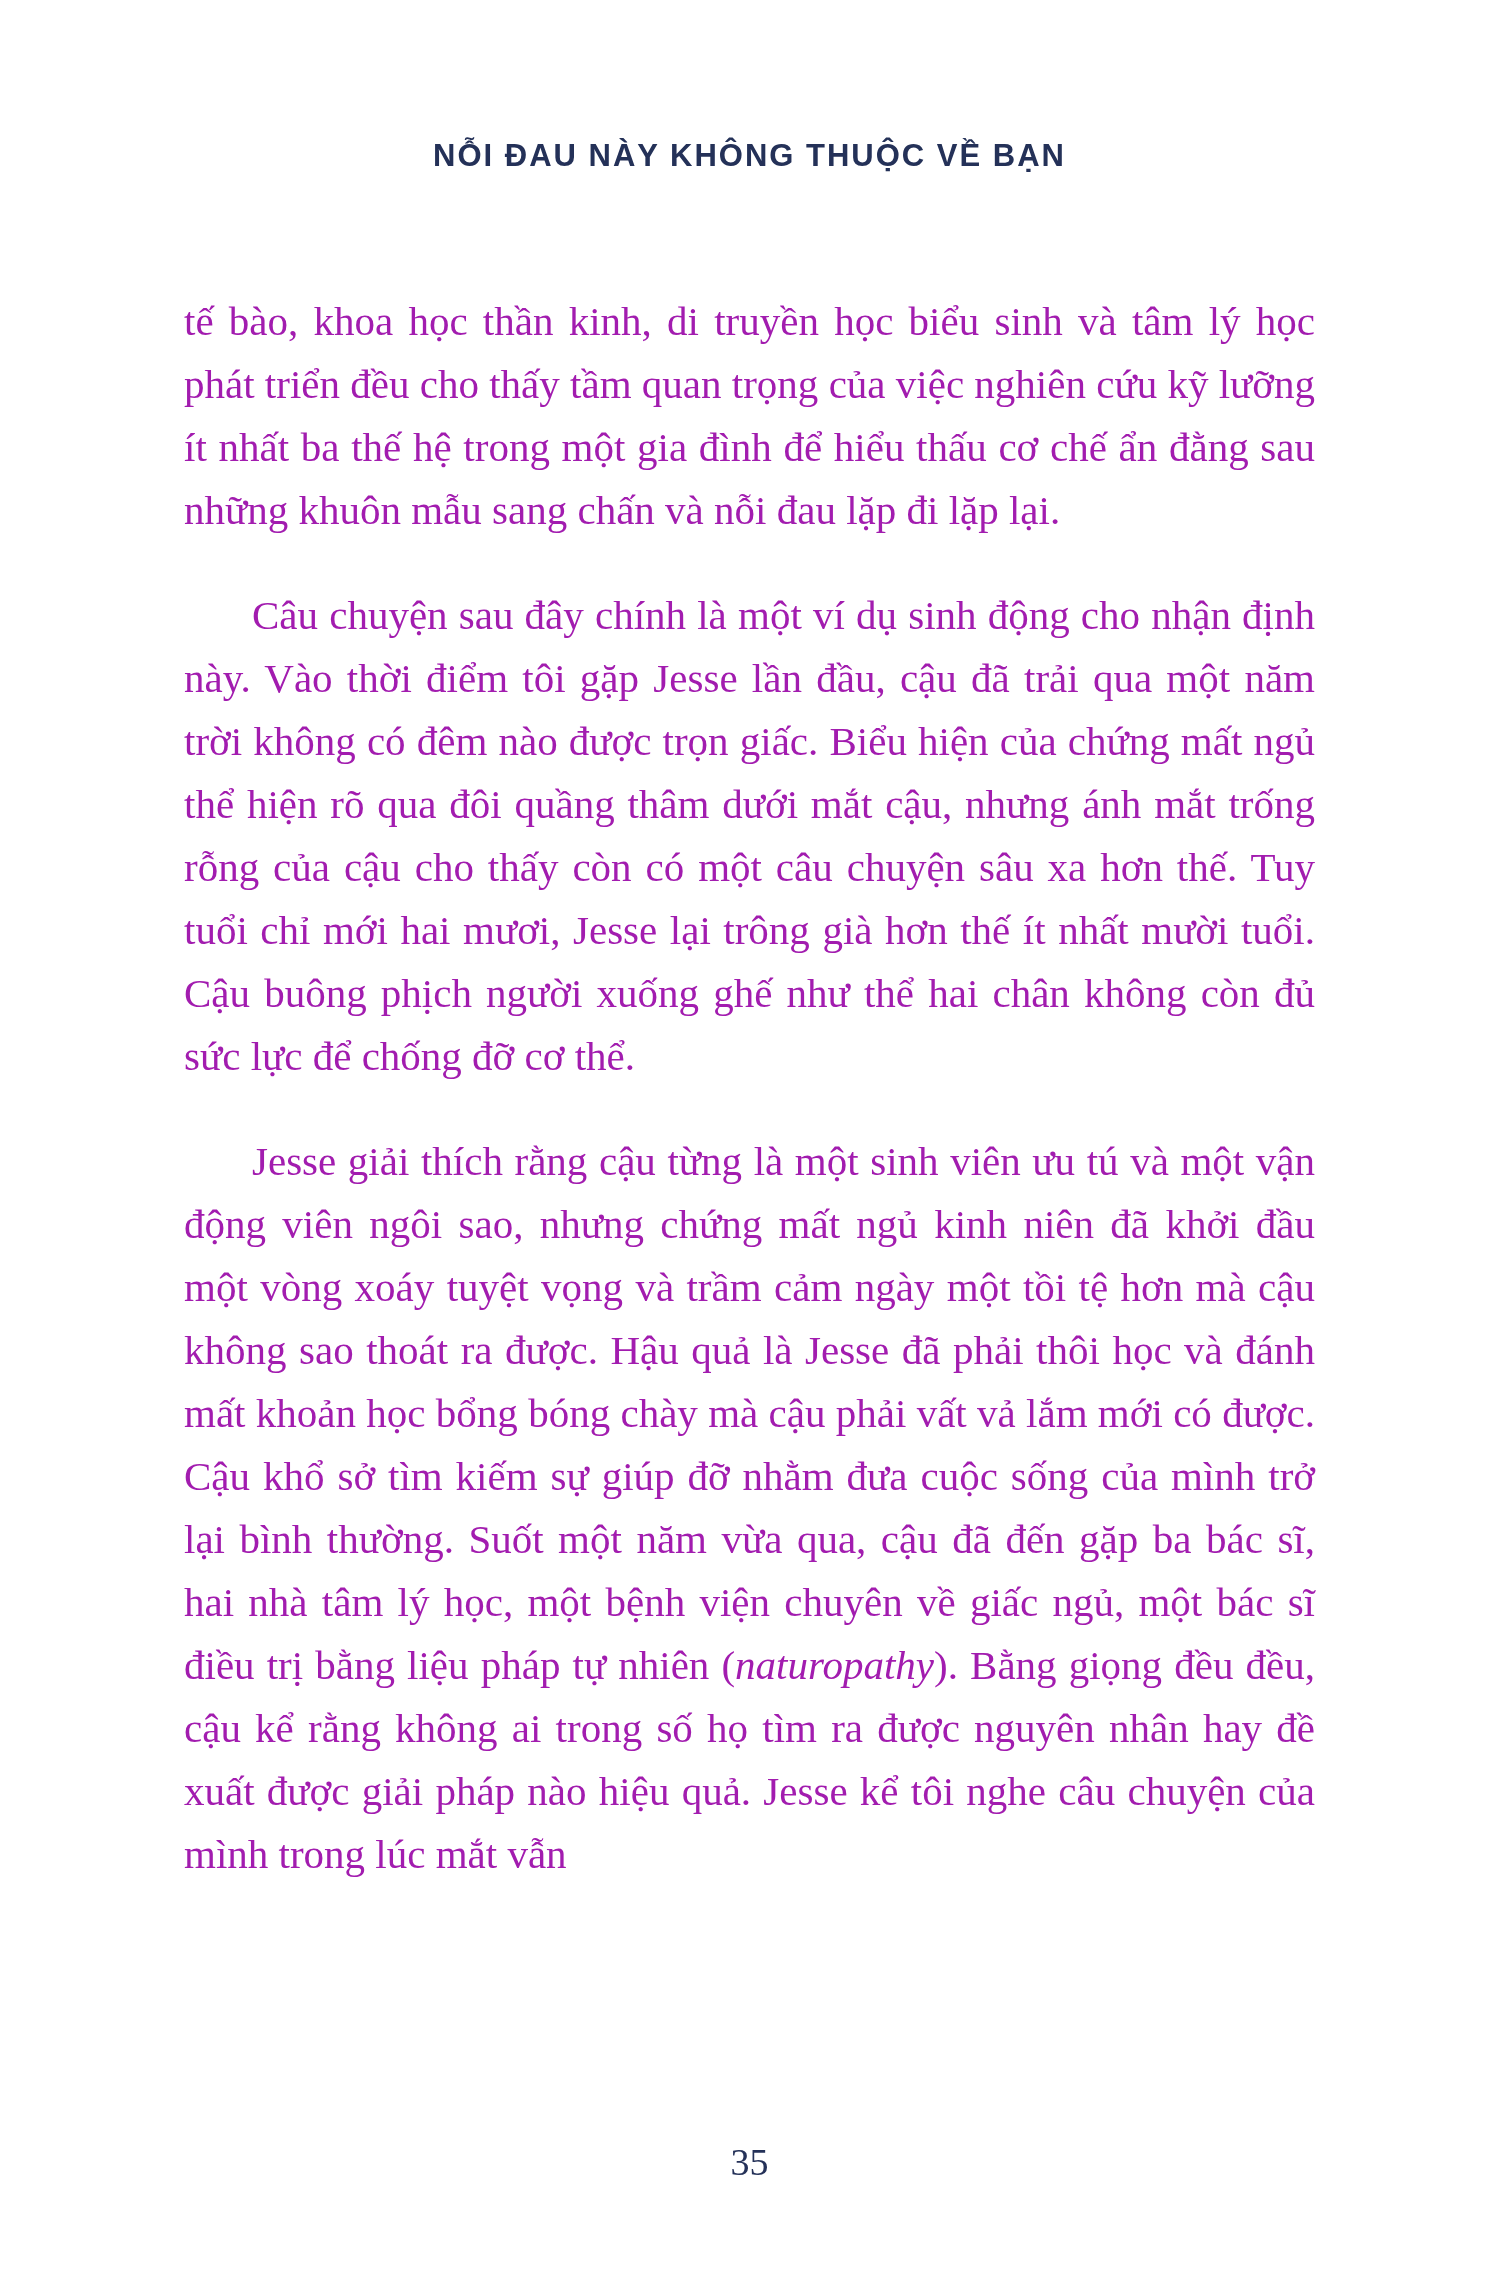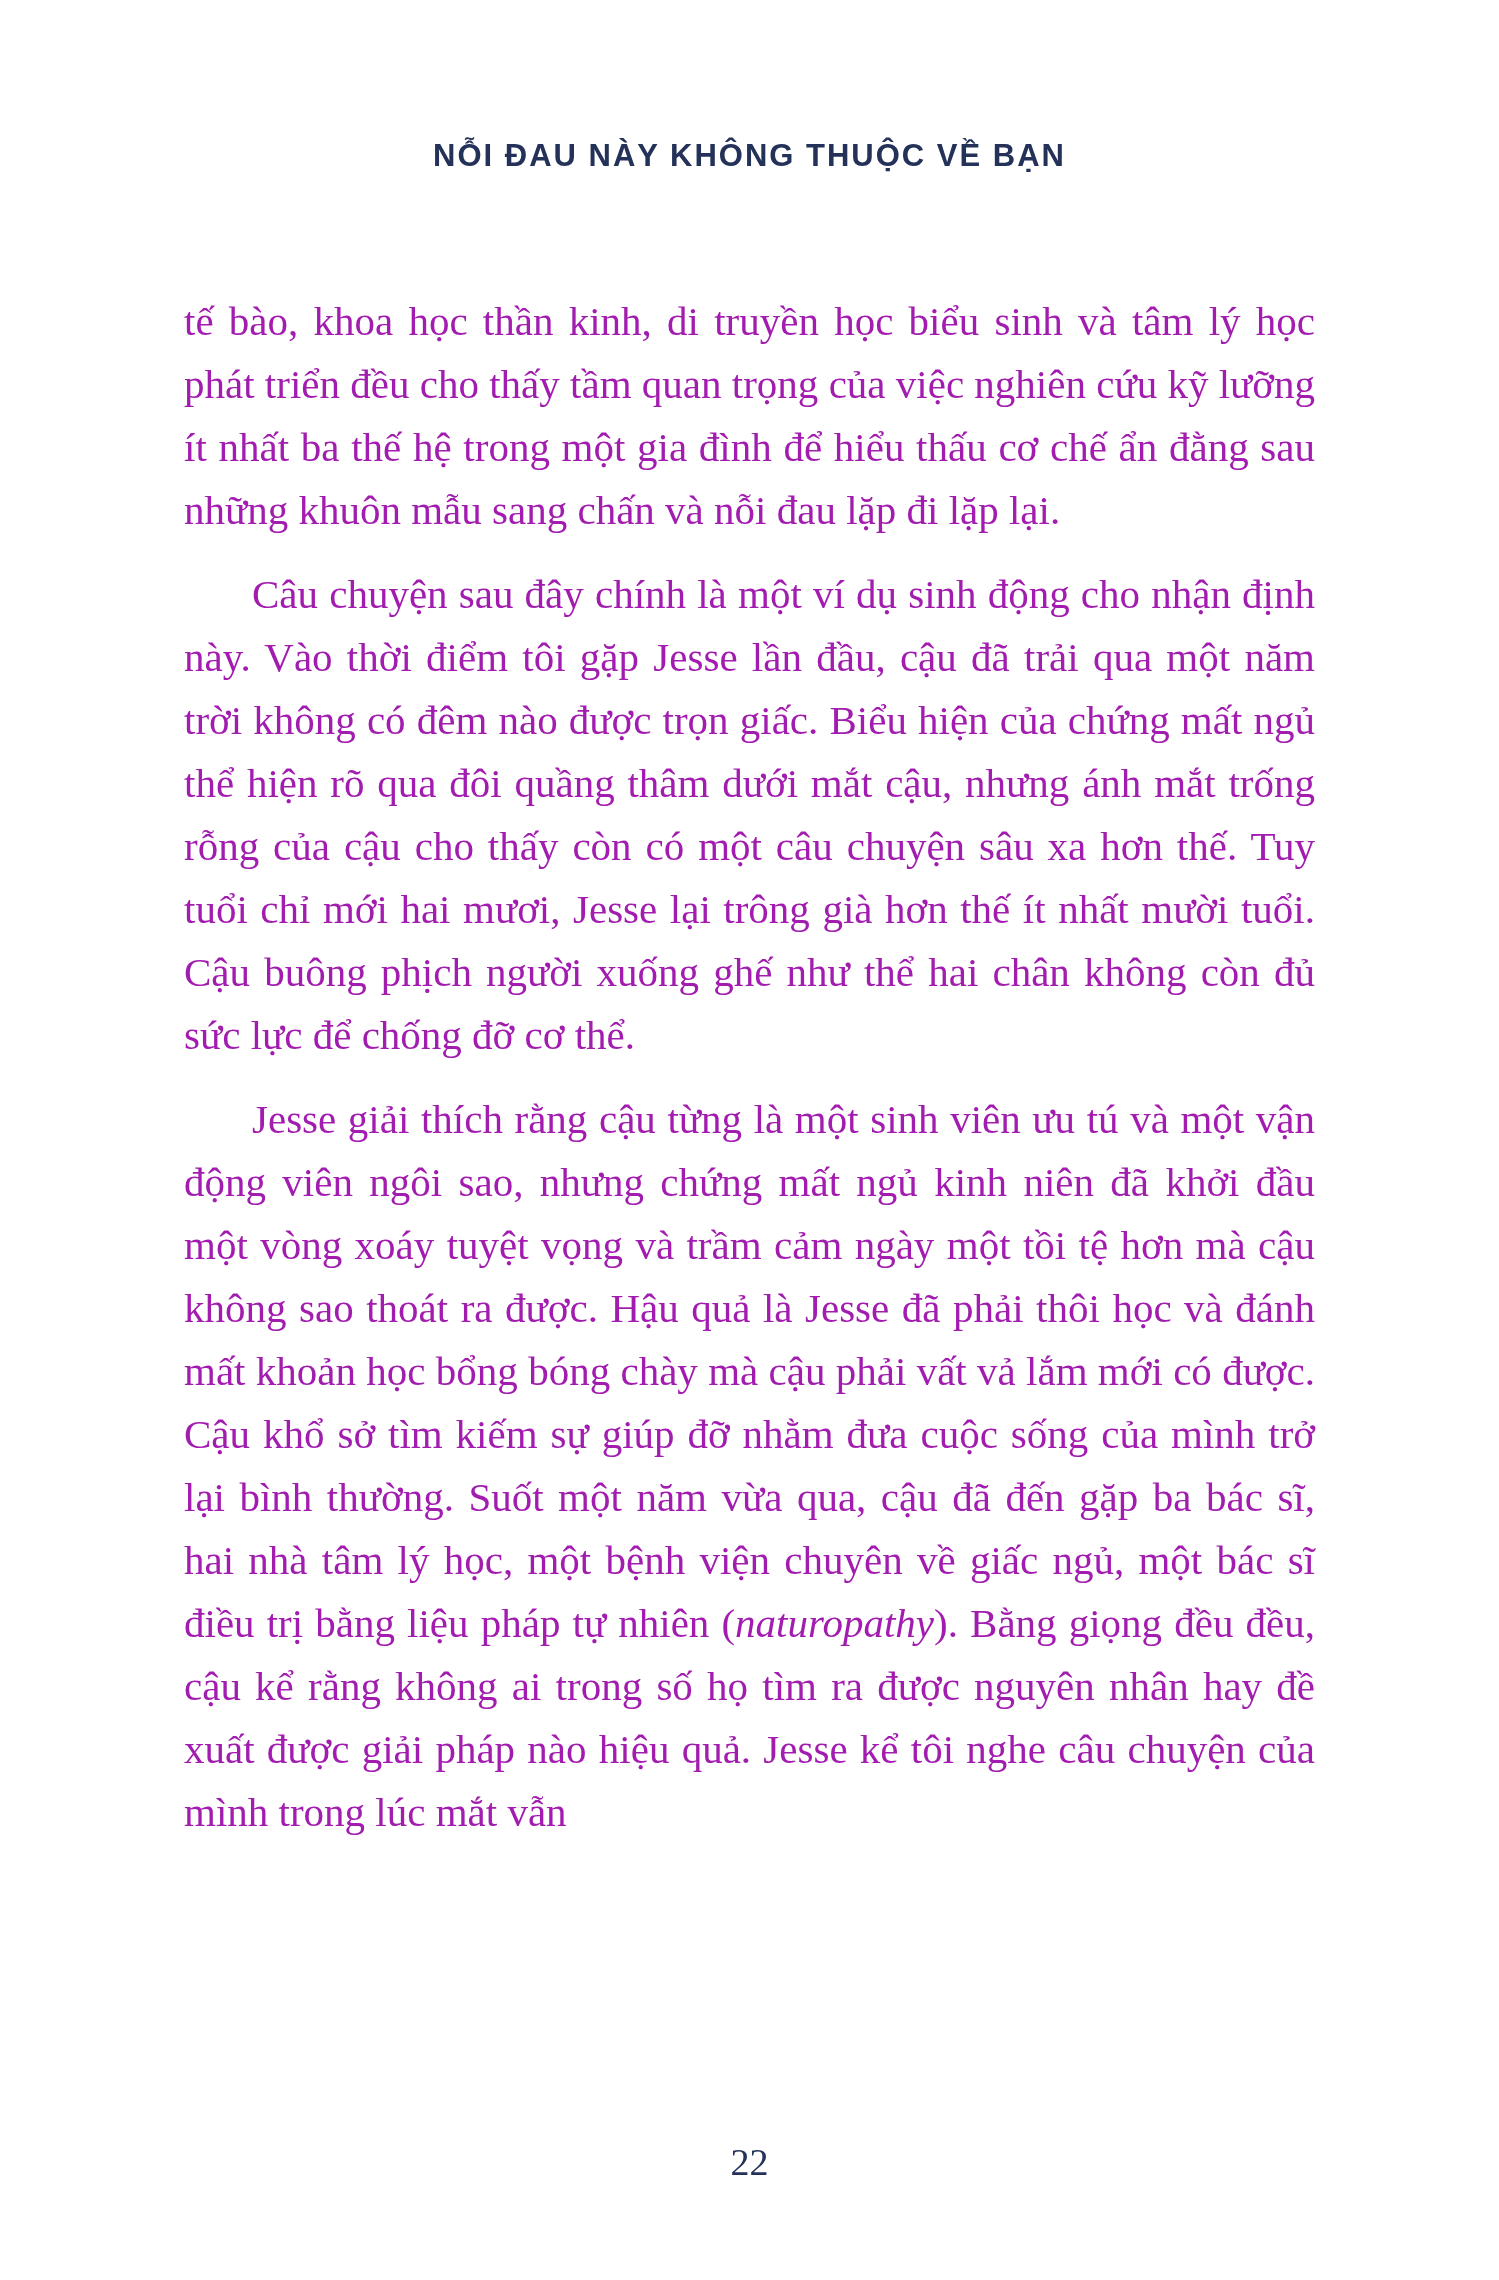--- a/index.html
+++ b/index.html
@@ -32,20 +32,21 @@
     font-size: 41px;
     line-height: 63px;
     color: #a21caf;
     text-align: justify;
   }
   .body-text p {
     margin: 0 0 21px 0;
   }
   .body-text p.indent {
     text-indent: 68px;
+    margin-top: 42px;
   }
   .italic-term {
   }
   .page-number {
     position: absolute;
     bottom: 96px;
     left: 0;
     width: 100%;
     text-align: center;
     font-family: "Liberation Serif", "DejaVu Serif", serif;
@@ -63,15 +64,15 @@
   <div class="body-text">
 
     <p class="para"><span>tế bào, khoa học thần kinh, di truyền học biểu sinh và tâm lý học phát triển đều cho thấy tầm quan trọng của việc nghiên cứu kỹ lưỡng ít nhất ba thế hệ trong một gia đình để hiểu thấu cơ chế ẩn đằng sau những khuôn mẫu sang chấn và nỗi đau lặp đi lặp lại.</span></p>
 
     <p class="para indent"><span>Câu chuyện sau đây chính là một ví dụ sinh động cho nhận định này. Vào thời điểm tôi gặp Jesse lần đầu, cậu đã trải qua một năm trời không có đêm nào được trọn giấc. Biểu hiện của chứng mất ngủ thể hiện rõ qua đôi quầng thâm dưới mắt cậu, nhưng ánh mắt trống rỗng của cậu cho thấy còn có một câu chuyện sâu xa hơn thế. Tuy tuổi chỉ mới hai mươi, Jesse lại trông già hơn thế ít nhất mười tuổi. Cậu buông phịch người xuống ghế như thể hai chân không còn đủ sức lực để chống đỡ cơ thể.</span></p>
 
     <p class="para indent"><span>Jesse giải thích rằng cậu từng là một sinh viên ưu tú và một vận động viên ngôi sao, nhưng chứng mất ngủ kinh niên đã khởi đầu một vòng xoáy tuyệt vọng và trầm cảm ngày một tồi tệ hơn mà cậu không sao thoát ra được. Hậu quả là Jesse đã phải thôi học và đánh mất khoản học bổng bóng chày mà cậu phải vất vả lắm mới có được. Cậu khổ sở tìm kiếm sự giúp đỡ nhằm đưa cuộc sống của mình trở lại bình thường. Suốt một năm vừa qua, cậu đã đến gặp ba bác sĩ, hai nhà tâm lý học, một bệnh viện chuyên về giấc ngủ, một bác sĩ điều trị bằng liệu pháp tự nhiên (</span><em class="italic-term">naturopathy</em><span>). Bằng giọng đều đều, cậu kể rằng không ai trong số họ tìm ra được nguyên nhân hay đề xuất được giải pháp nào hiệu quả. Jesse kể tôi nghe câu chuyện của mình trong lúc mắt vẫn</span></p>
 
   </div>
 
-  <div class="page-number">22</div>
+  <div class="page-number">35</div>
 
 </div>
 
 </body></html>

